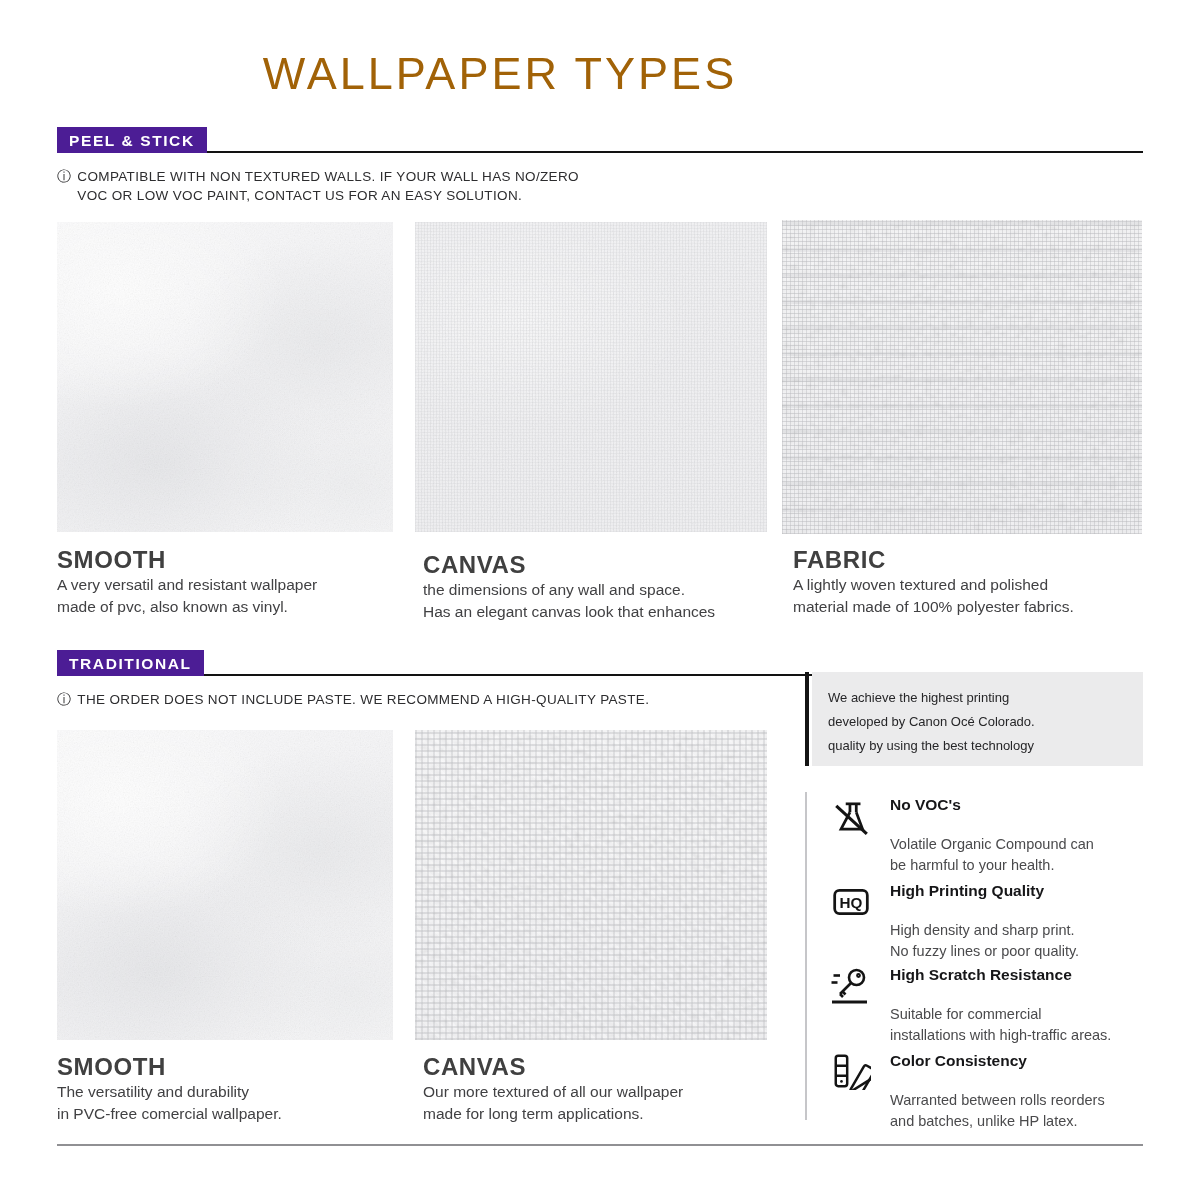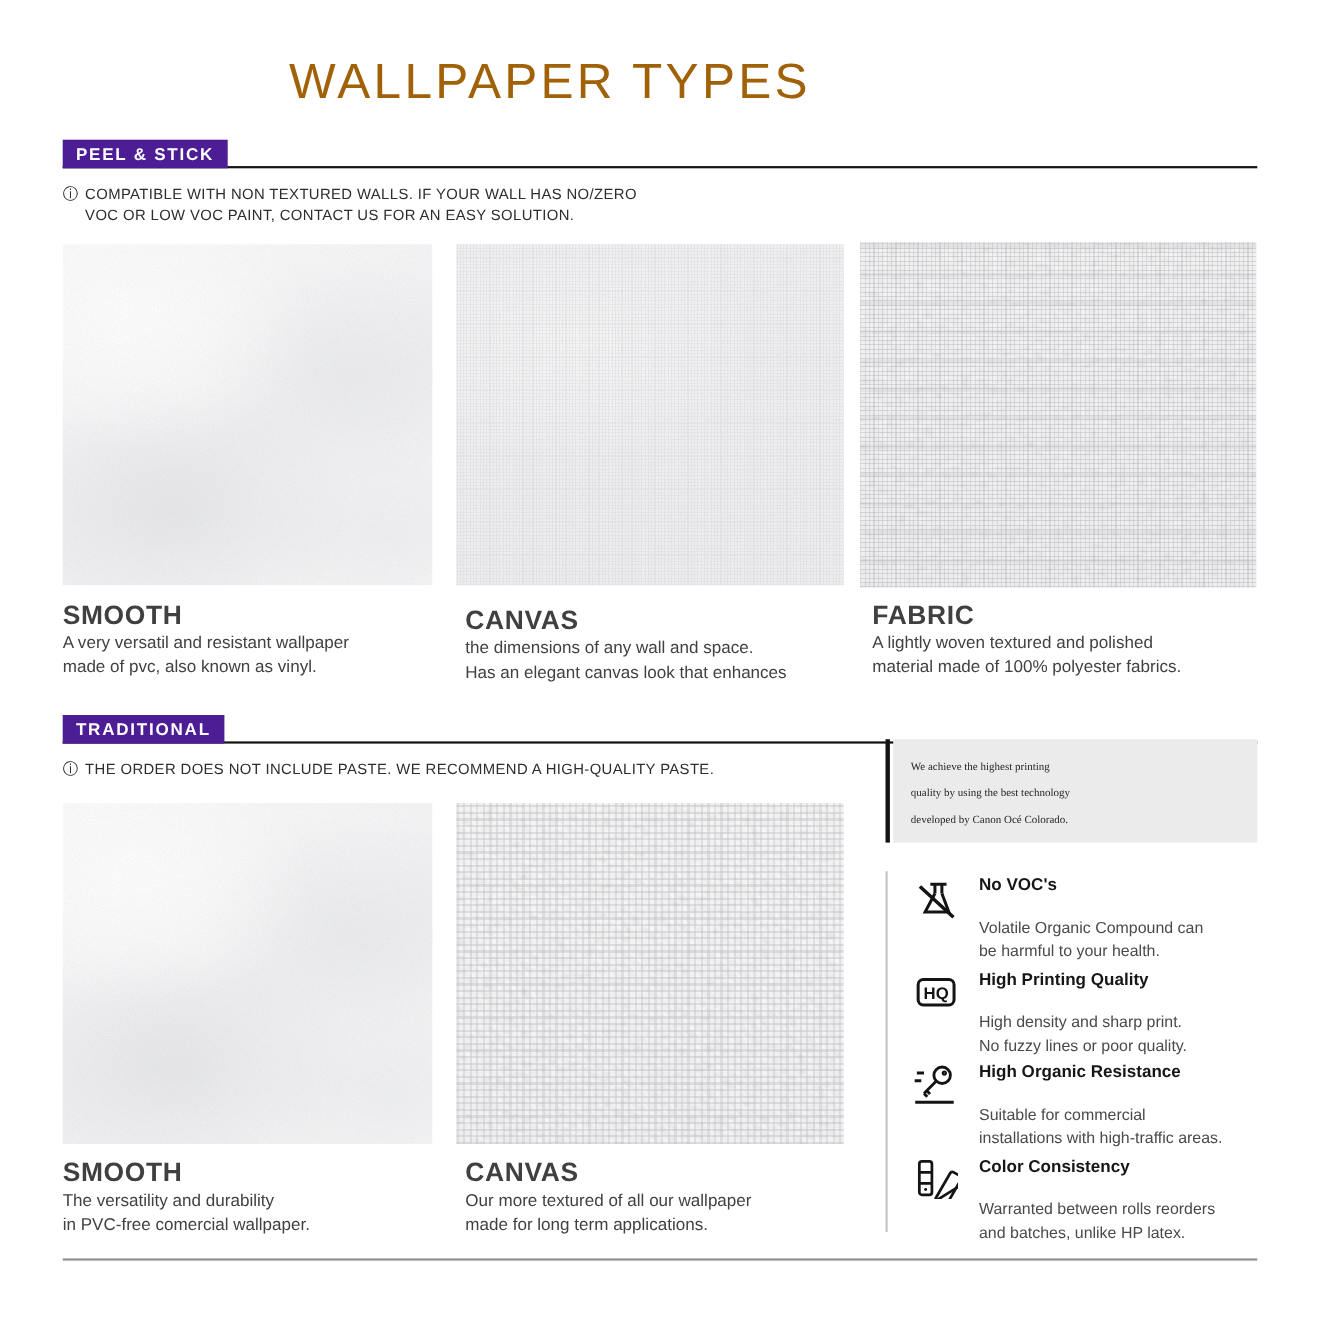--- a/index.html
+++ b/index.html
@@ -47,21 +47,21 @@
     repeating-linear-gradient(0deg, rgba(189,190,194,.42) 0 2px, rgba(255,255,255,0) 2px 6px),
     repeating-linear-gradient(90deg, rgba(189,190,194,.36) 0 2px, rgba(255,255,255,0) 2px 6px),
     repeating-linear-gradient(45deg, rgba(255,255,255,.4) 0 3px, rgba(255,255,255,0) 3px 9px),
     linear-gradient(#f7f7f8,#f3f3f5);}
   
   .cap-name{font-size:24px;font-weight:700;letter-spacing:.6px;color:#404040;}
   .cap-desc{font-size:15.5px;line-height:21.5px;color:#414143;}
   
   .vbar{width:4px;height:94px;background:#141414;}
   .callout{width:299px;height:66px;background:#ebebec;padding:14px 16px;
-    font-size:10px;line-height:24px;color:#262628;font-family:Liberation Serif, serif;}
+    font-size:13px;line-height:24px;color:#262628;}
   .vline{width:2px;height:328px;background:#c6c6c9;}
   .feature-title{font-size:15.5px;font-weight:700;color:#161618;line-height:19px;}
   .feature-desc{font-size:14.5px;line-height:20.5px;color:#4a4a4c;margin-top:20px;}
   .feature-text{width:256px;}
   .ficon{width:40px;height:42px;}
 </style>
 </head>
 <body>
 
 <div class="page">
@@ -165,22 +165,22 @@
 
   <div class="abs cap-name" style="left:423px;top:1053px;">CANVAS</div>
   <div class="abs cap-desc" style="left:423px;top:1081px;">
     <div>Our more textured of all our wallpaper</div>
     <div>made for long term applications.</div>
   </div>
 
   <div class="abs vbar" style="left:805px;top:672px;"></div>
   <div class="abs callout" style="left:812px;top:672px;">
     <div>We achieve the highest printing</div>
+    <div>developed by Canon Océ Colorado.</div>
     <div>quality by using the best technology</div>
-    <div>developed by Canon Océ Colorado.</div>
   </div>
 
   <div class="abs vline" style="left:805px;top:792px;"></div>
 
   <div class="abs ficon" style="left:831px;top:797px;">
     <svg viewBox="0 0 38 38" fill="none" stroke="#141414" stroke-width="2.6">
       <path d="M14 6.5 H28"></path>
       <path d="M18 6.5 V14.5 M24 6.5 V14.5"></path>
       <path d="M18 14.5 L9.5 30.5 H30 L24 14.5"></path>
       <path d="M5 8.5 L34 35" stroke-width="3"></path>
@@ -214,21 +214,21 @@
       <circle cx="29.5" cy="10.5" r="1.4" stroke-width="2"></circle>
       <path d="M22 18 L11 29"></path>
       <path d="M13.5 26.5 L16.5 29.5"></path>
       <path d="M11 29 L14 32"></path>
       <path d="M4.5 10.5 H11"></path>
       <path d="M2.5 17.5 H8.5"></path>
       <path d="M3 37 H38" stroke-width="2.8"></path>
     </svg>
   </div>
   <div class="abs" style="left:890px;top:965px;">
-    <div class="feature-title">High Organic Resistance</div>
+    <div class="feature-title">High Scratch Resistance</div>
     <div class="feature-desc feature-text">
       <div>Suitable for commercial</div>
       <div>installations with high-traffic areas.</div>
     </div>
   </div>
 
   <div class="abs ficon" style="left:831px;top:1050px;">
     <svg viewBox="0 0 42 42" fill="none" stroke="#141414" stroke-width="2.6">
       <rect x="5" y="6" width="12" height="32" rx="2.5"></rect>
       <path d="M5 16.5 H17 M5 27 H17"></path>

